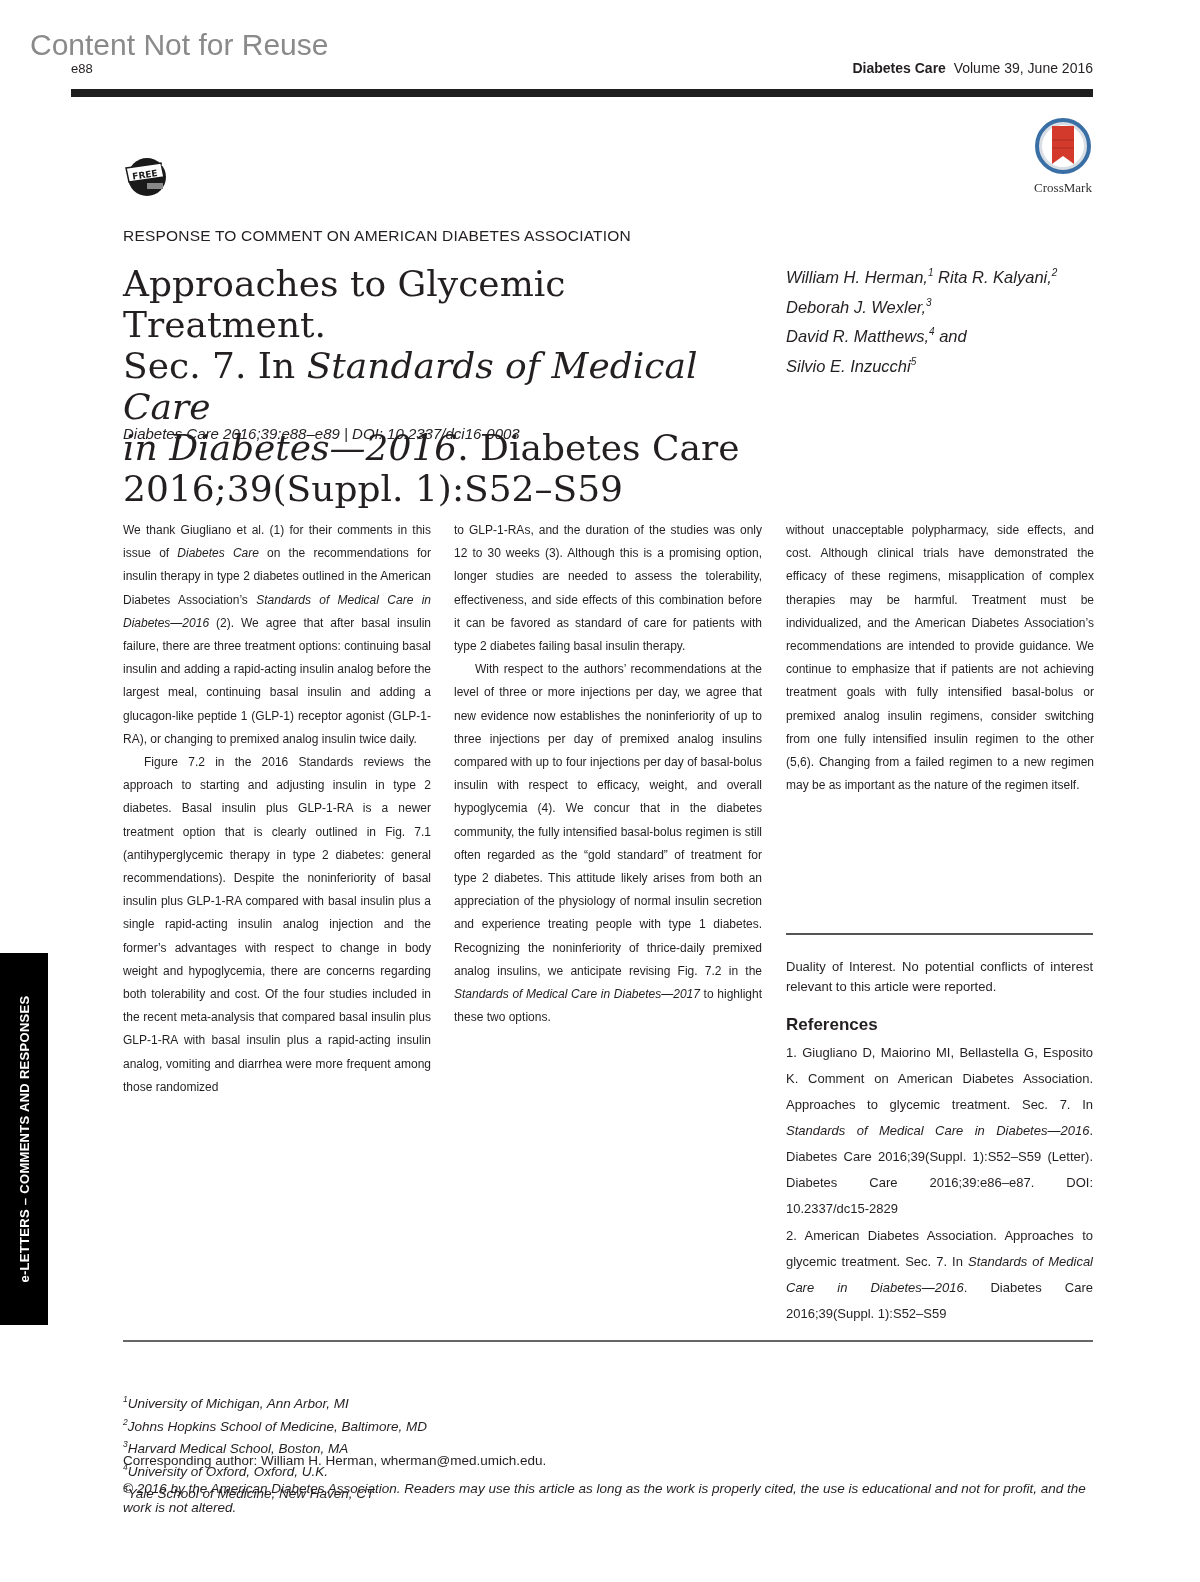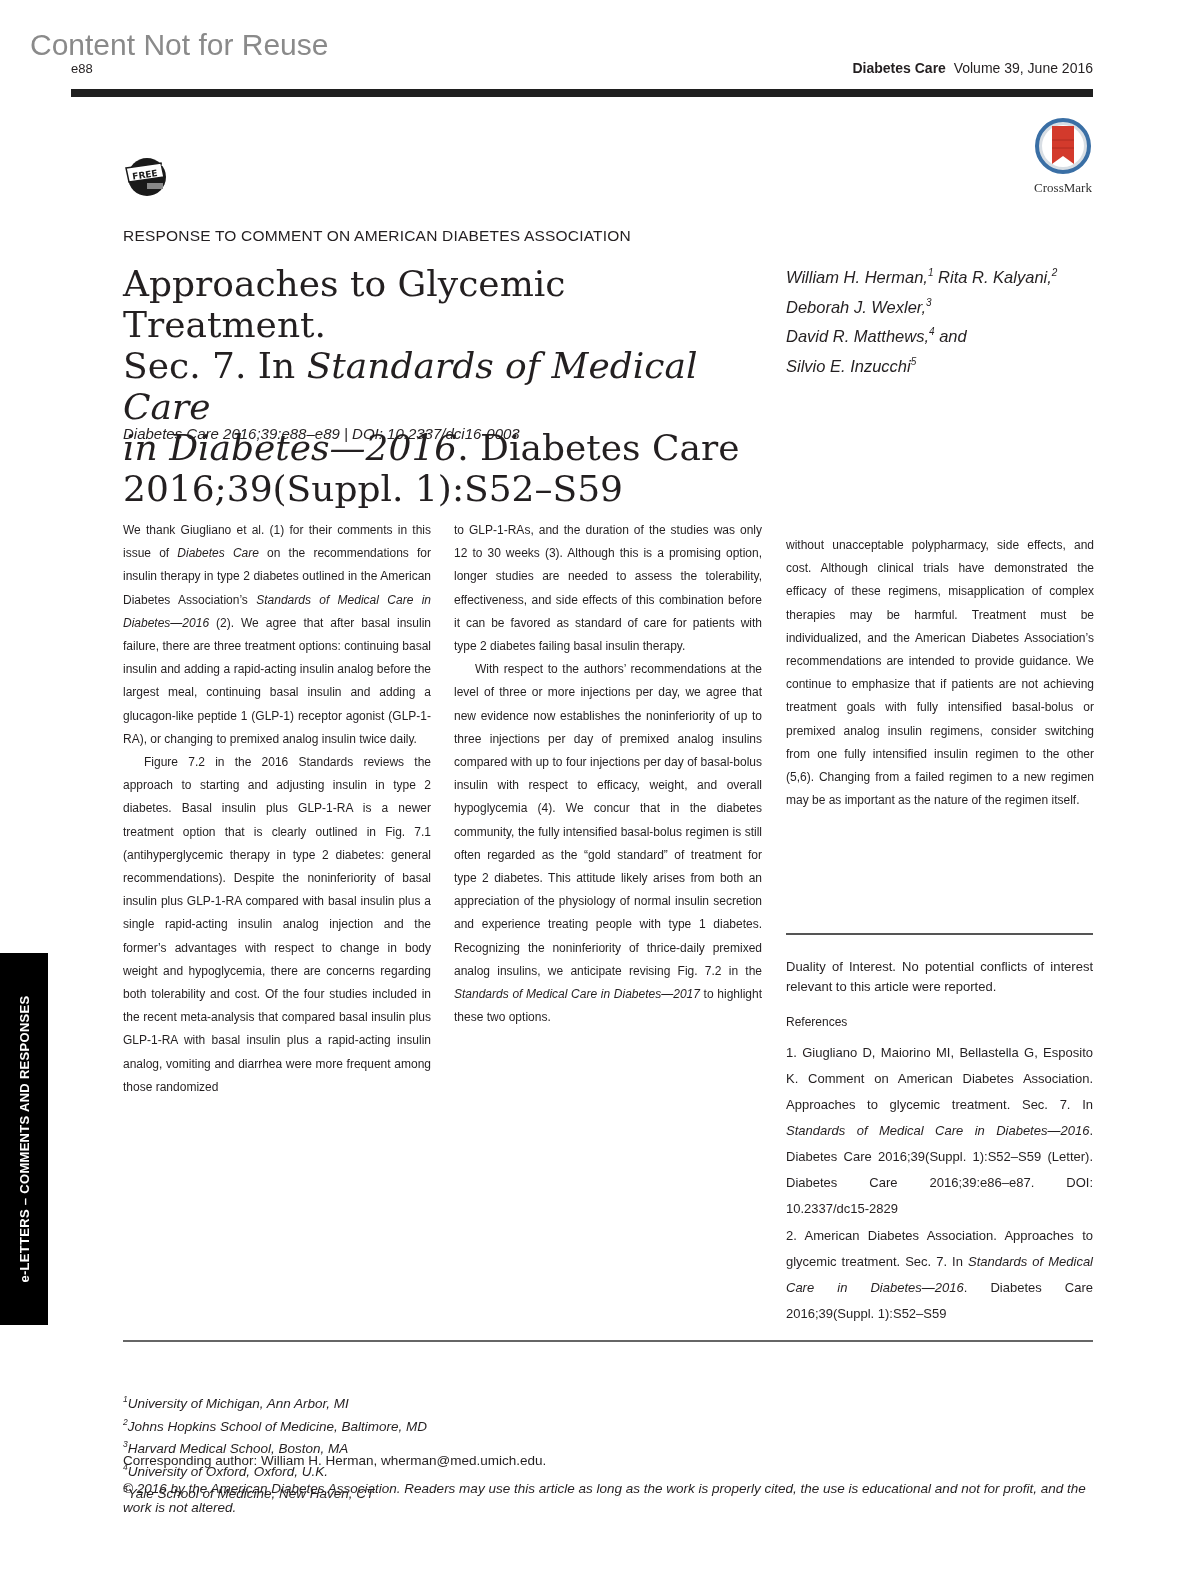--- a/index.html
+++ b/index.html
@@ -22,27 +22,27 @@
   .citation { left: 123px; top: 425px; font-size: 15px; font-style: italic; color: #231f20; }
 
   .authors { left: 786px; top: 260px; width: 320px; font-size: 16.5px; line-height: 26px; font-style: italic; color: #231f20; }
   .authors sup { font-size: 10px; }
 
   .col { top: 519px; width: 308px; font-size: 12px; line-height: 23.2px; text-align: justify; color: #231f20; }
   .col p { margin: 0; }
   .col p.ind { text-indent: 21px; }
   .col1 { left: 123px; }
   .col2 { left: 454px; }
-  .col3 { left: 786px; margin-top: 15px; }
+  .col3 { left: 786px; }
   .col i { font-style: italic; }
 
   .sep3 { left: 786px; top: 933px; width: 307px; height: 2px; background: #555; }
   .doi { left: 786px; top: 957px; width: 307px; font-size: 13px; line-height: 19.5px; text-align: justify; }
   .doi b { font-weight: normal; }
-  .refs-title { left: 786px; top: 1015px; font-size: 12px; font-weight: normal; }
+  .refs-title { left: 786px; top: 1015px; font-size: 17px; font-weight: bold; }
   .refs { left: 786px; top: 1040px; width: 307px; font-size: 13px; line-height: 26px; text-align: justify; }
   .refs p { margin: 0 0 1px 0; }
   .refs i { font-style: italic; }
 
   .sidetab { left: 0; top: 953px; width: 48px; height: 372px; background: #000; }
   .sidetab-text { position: absolute; left: 50%; top: 50%; transform: translate(-50%, -50%) rotate(-90deg); white-space: nowrap; color: #fff; font-size: 13px; font-weight: bold; letter-spacing: 0.3px; }
 
   .sepfoot { left: 123px; top: 1340px; width: 970px; height: 2px; background: #666; }
   .affils { left: 123px; top: 1352px; font-size: 13.5px; line-height: 19px; font-style: italic; margin-top: 38px; }
   .affils sup { font-size: 8.5px; }

